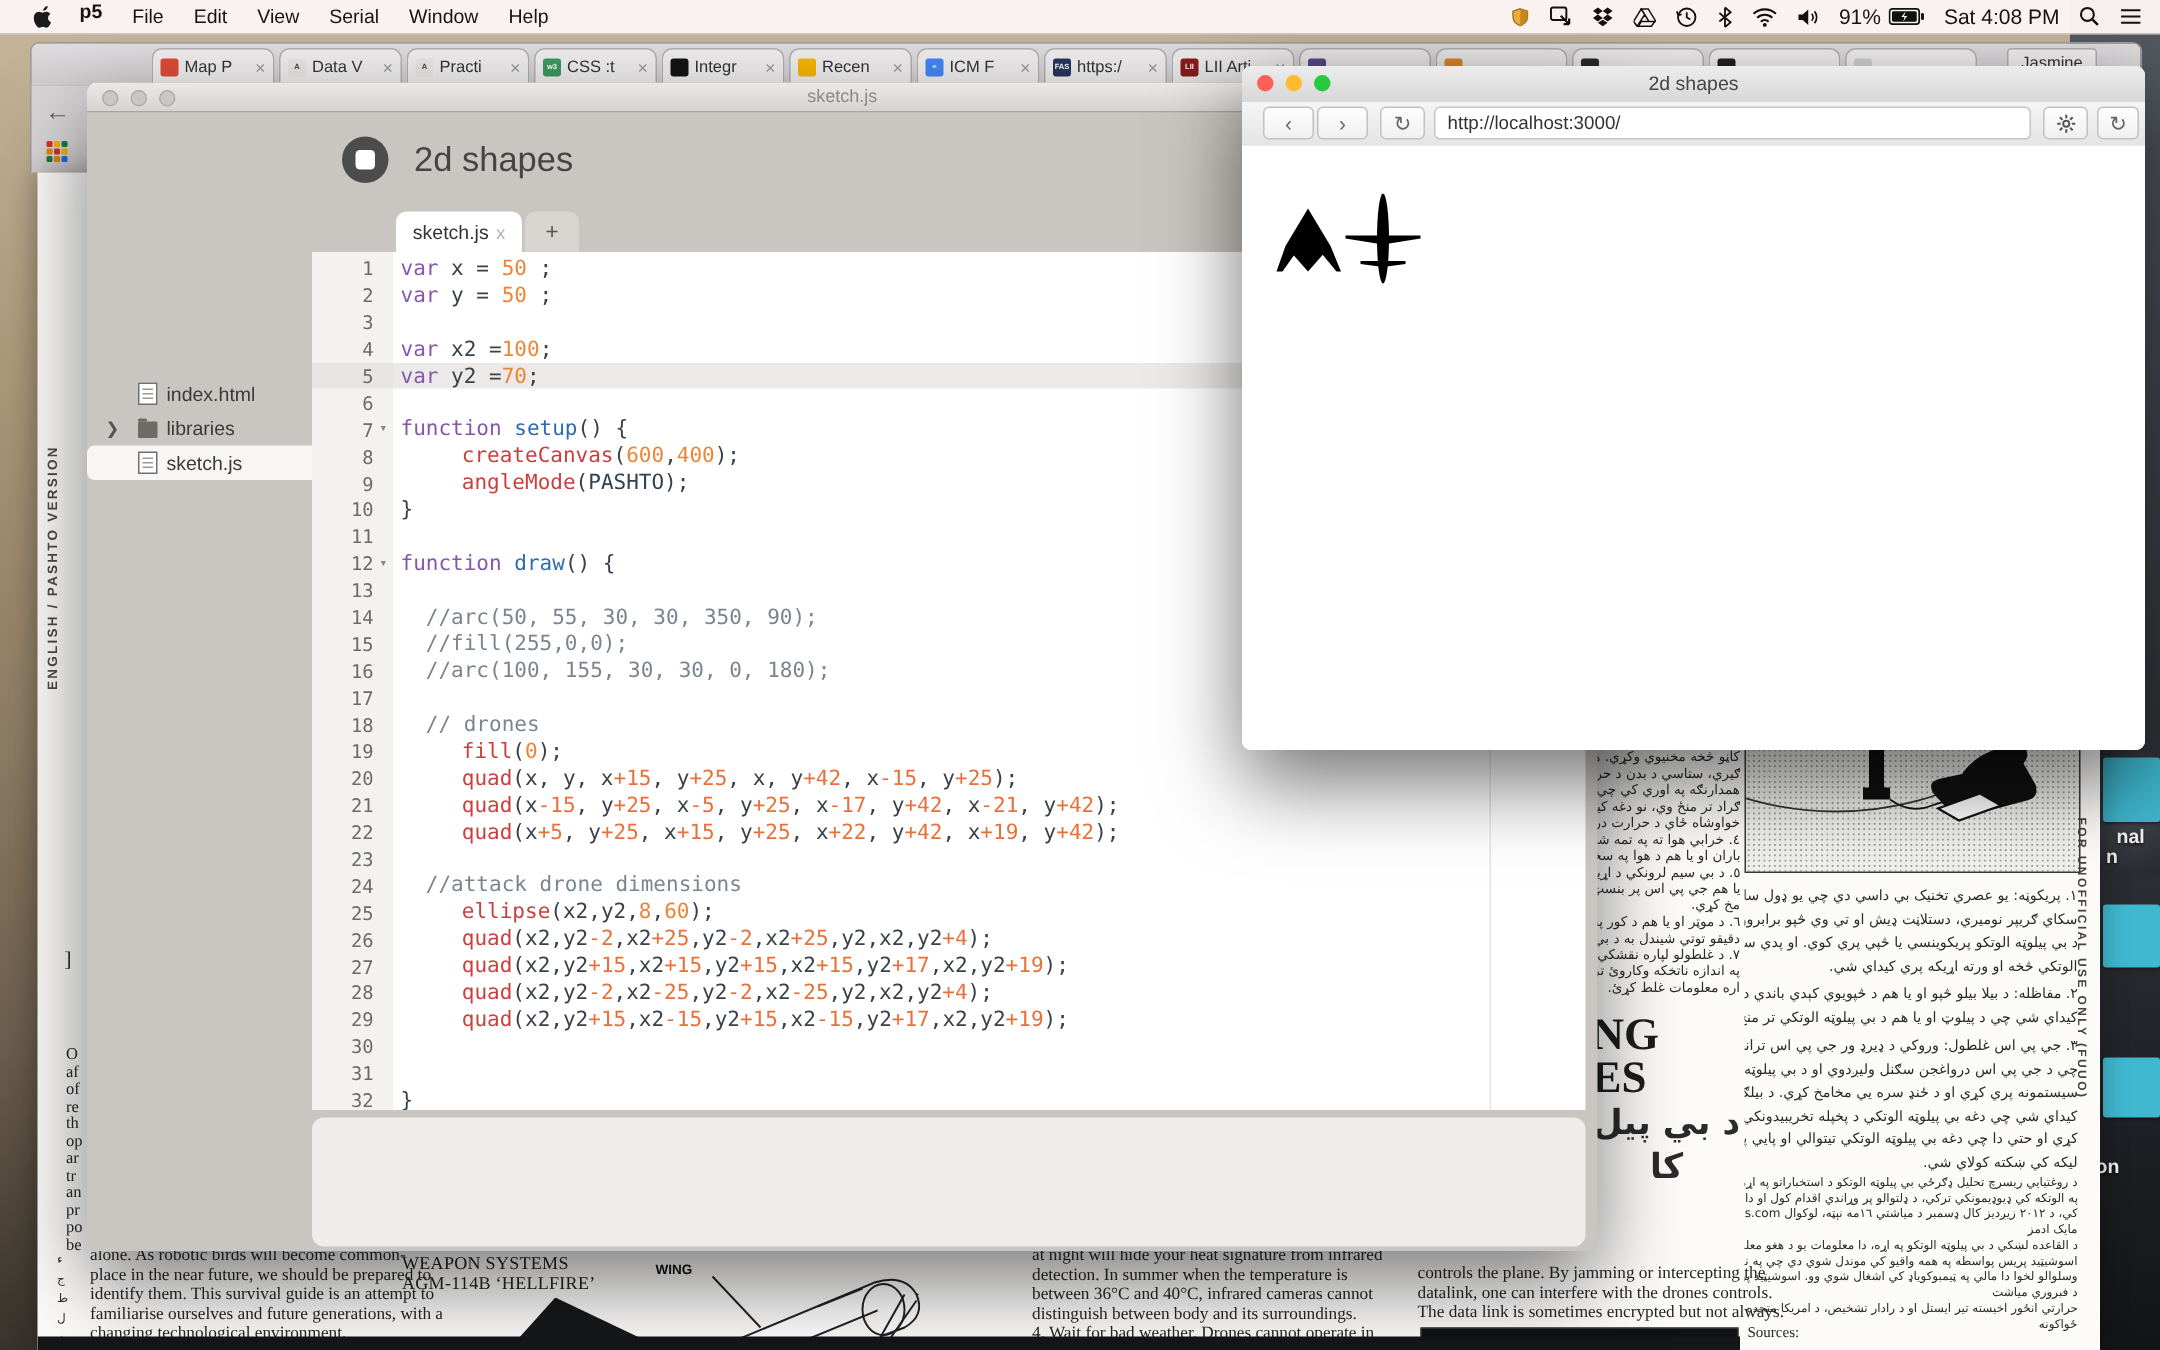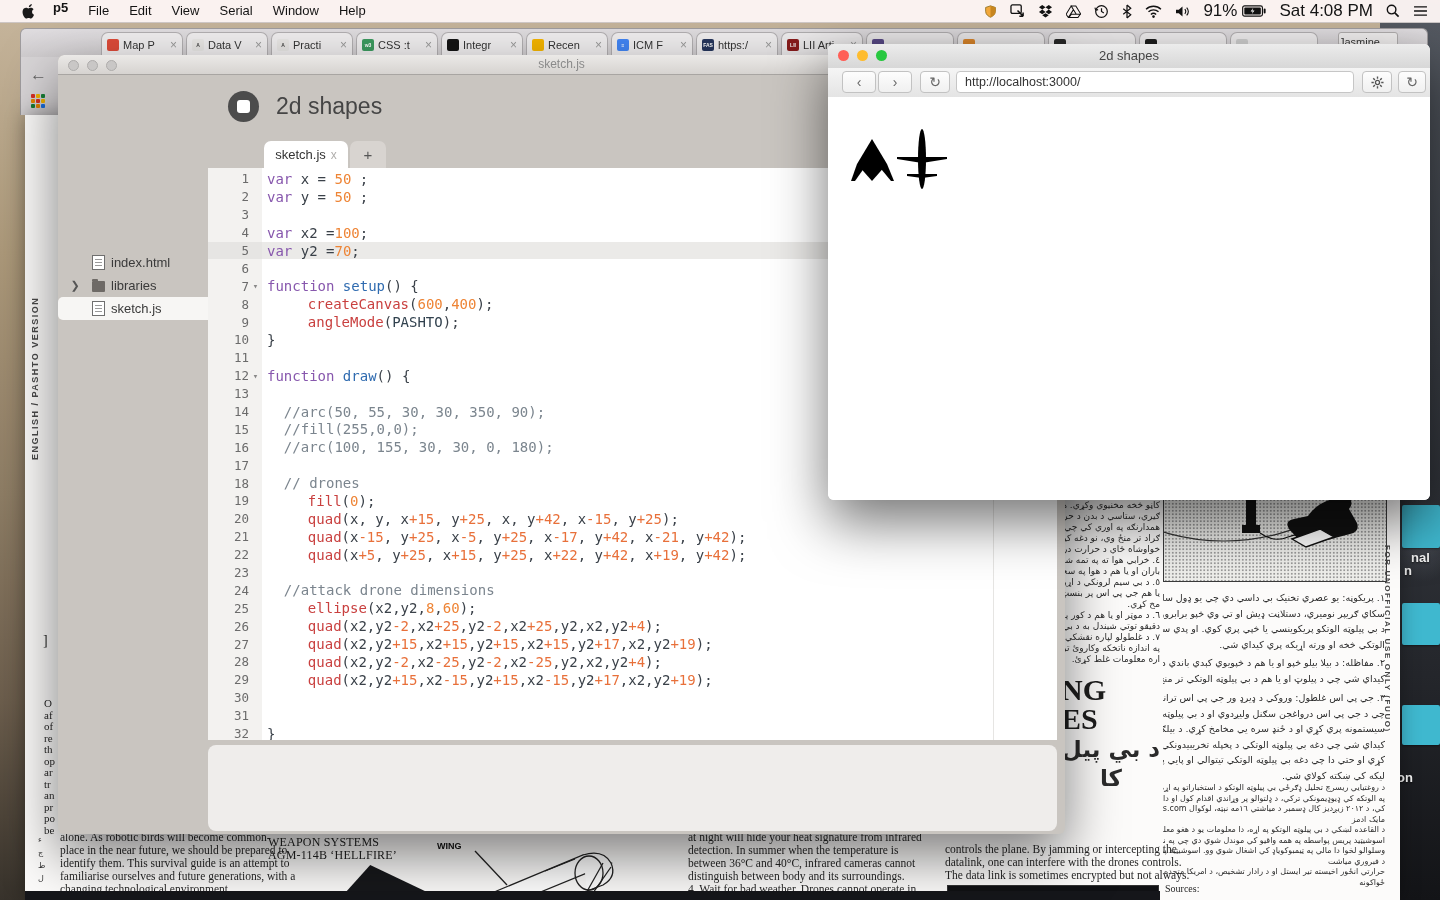--- a/index.html
+++ b/index.html
@@ -18,36 +18,36 @@
   .wall-frag{color:#f2f2f2;font-weight:bold;font-size:13px;text-shadow:0 1px 2px rgba(0,0,0,.6);}
   
   #menubar{left:0;top:0;width:1440px;height:22px;background:rgba(252,244,243,.97);
     border-bottom:1px solid rgba(0,0,0,.18);display:flex;align-items:center;
     font-size:13px;color:#141414;z-index:20;}
   #menubar .left{display:flex;gap:0;padding-left:14px;}
   .menu-item{padding:0 10px;line-height:22px;}
   .menu-app{font-weight:bold;padding:0 10px;}
   #menubar .right{margin-left:auto;display:flex;align-items:center;gap:13px;padding-right:12px;}
   .sicon{display:inline-flex;align-items:center;}
-  .mtext{font-size:17px;}
+  .mtext{font-size:14px;}
   
   #chrome-strip{left:20px;top:28px;width:1408px;height:29px;
     background:linear-gradient(#e0dde0,#cfccce);border:1px solid #9f9c9e;border-bottom:none;
     border-radius:6px 6px 0 0;z-index:2;box-sizing:border-box;}
   #chrome-tabs{position:absolute;left:80px;bottom:0;height:26px;display:flex;align-items:flex-end;}
   .ctab{display:flex;align-items:center;width:82px;height:25px;margin-right:3px;
     background:#efedee;border:1px solid #b2afb1;border-bottom:none;border-radius:7px 7px 0 0;
     padding:0 5px;box-sizing:border-box;font-size:11px;color:#333;overflow:hidden;}
   .ctab.stub{width:88px;}
   .favicon{width:12px;height:12px;border-radius:2px;margin-right:4px;flex-shrink:0;
     color:#fff;font-size:5px;font-weight:bold;display:flex;align-items:center;justify-content:center;}
   .ctab-label{flex:1;white-space:nowrap;overflow:hidden;}
   .ctab-close{color:#999;font-size:12px;margin-left:2px;}
   #chrome-profile{left:1338px;top:32px;width:58px;height:19px;background:#f0eeee;
-    border:1px solid #b0adad;border-radius:3px;font-size:11px;color:#333;text-align:left;
+    border:1px solid #b0adad;border-radius:3px;font-size:11px;color:#333;text-align:center;
     line-height:19px;z-index:3;}
   #chrome-toolbar-sliver{left:20px;top:57px;width:38px;height:58px;background:#d8d5d7;
     border-left:1px solid #9f9c9e;z-index:2;}
   .back-arrow{position:absolute;left:9px;top:8px;color:#666;font-size:17px;font-weight:bold;}
   .grid-icon{position:absolute;left:10px;top:37px;width:18px;height:16px;
     display:grid;grid-template-columns:repeat(3,4px);grid-template-rows:repeat(3,4px);gap:1px;}
   .grid-icon i{display:block;border-radius:1px;}
   
   #pdf-page{left:25px;top:115px;width:1375px;height:785px;background:#fcfbfa;z-index:3;
     box-shadow:0 0 18px rgba(0,0,0,.35);overflow:hidden;font-family:"Liberation Serif",serif;color:#262626;}

